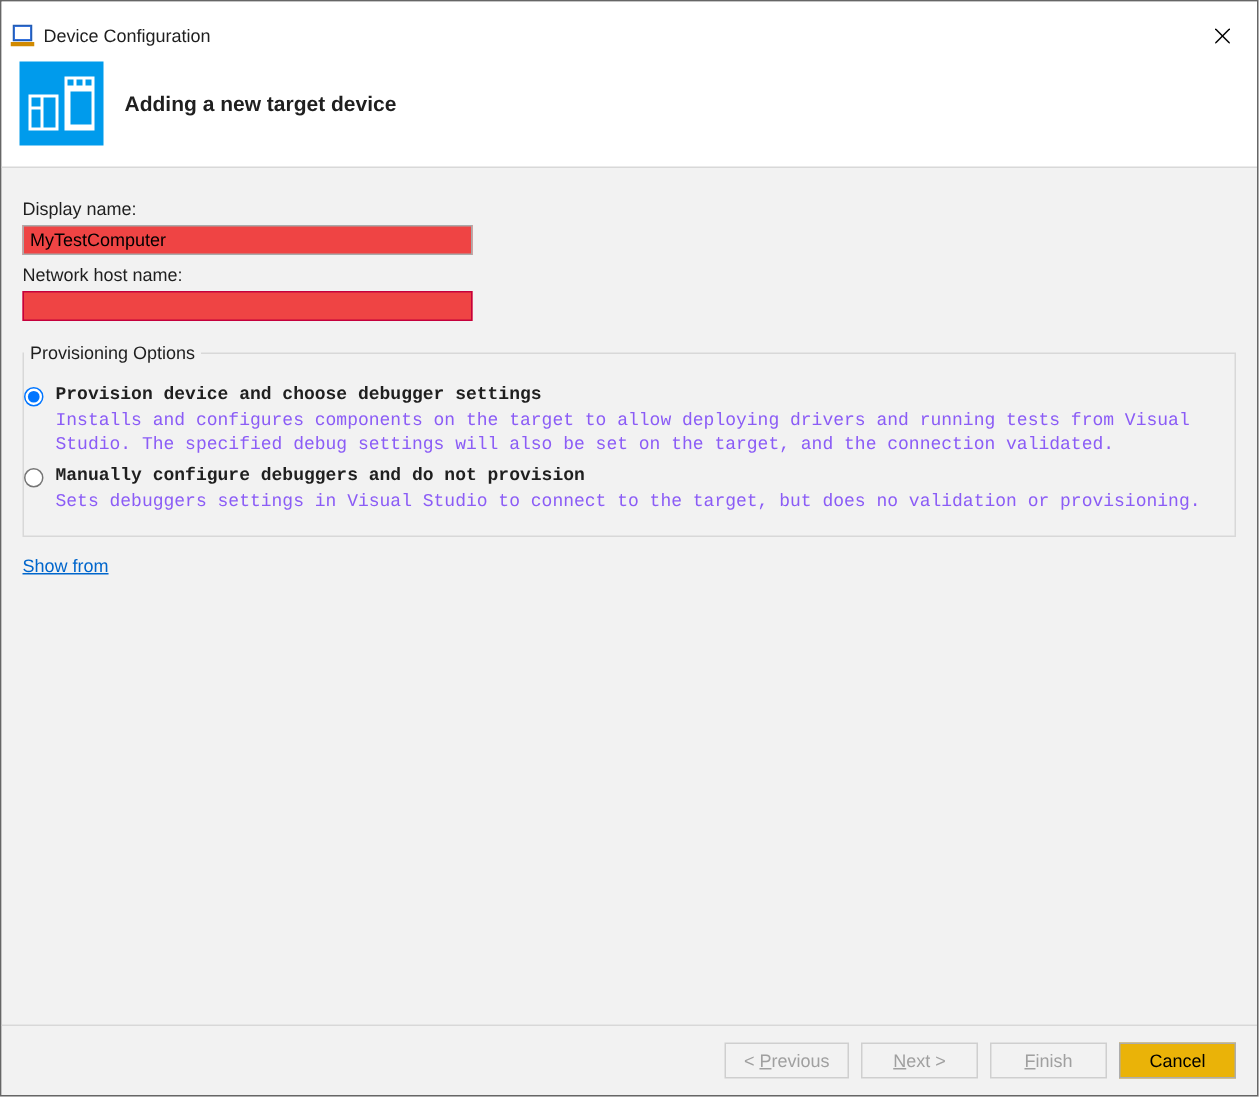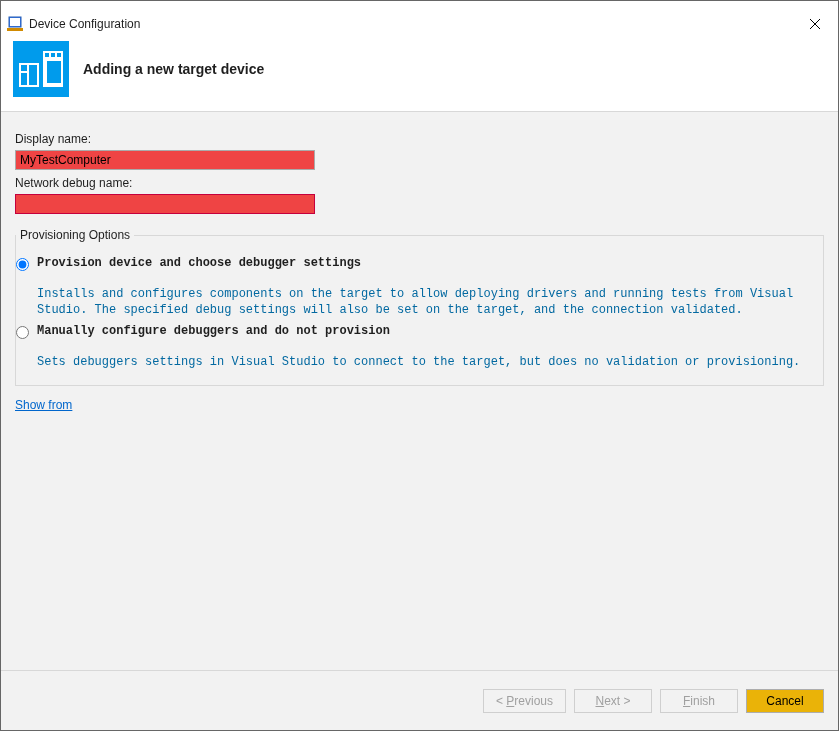--- a/index.html
+++ b/index.html
@@ -93,33 +93,33 @@
       display:flex;
       align-items:flex-start;
       margin: 6px 0 2px 0;
     }
     .radio-row input[type=radio]{
       margin: 2px 8px 0 0;
       width:13px; height:13px;
     }
     .radio-row .radio-body { flex:1;font-family:Liberation Mono, monospace; }
     .radio-row .radio-title { font-weight:700; }
-    .radio-row .radio-desc  { color:#0369a1; margin-top:16px; line-height:1.35; }
+    .radio-row .radio-desc  { color:#8b5cf6; margin-top:2px; line-height:1.35; }
 
     .help-link {
       display:inline-block;
       margin-top:12px;
       color:#0066cc;
       text-decoration:underline;
       cursor:pointer;
     }
 
     
     .button-bar {
-      height:60px;
+      height:47px;
       border-top:1px solid #d8d8d8;
       background:#f2f2f2;
       display:flex;
       align-items:center;
       justify-content:flex-end;
       padding: 0 14px;
       gap:8px;
     }
     .button-bar button {
       min-width:78px;
@@ -175,21 +175,21 @@
     </svg>
   </div>
   <h1>Adding a new target device</h1>
 </div>
 
 <div class="content">
 
   <label class="label" for="disp">Display name:</label>
   <input id="disp" type="text" class="field" value="MyTestComputer" style="">
 
-  <label class="label" for="host">Network debug name:</label>
+  <label class="label" for="host">Network host name:</label>
   <input id="host" type="text" class="field error" value="" style="">
 
   <fieldset class="provisioning">
     <legend>Provisioning Options</legend>
 
     <div class="radio-row">
       <input type="radio" name="prov" checked="" style="">
       <div class="radio-body">
         <div class="radio-title">Provision device and choose debugger settings</div>
         <div class="radio-desc">Installs and configures components on the target to allow deploying drivers and running tests from Visual Studio. The specified debug settings will also be set on the target, and the connection validated.</div>

